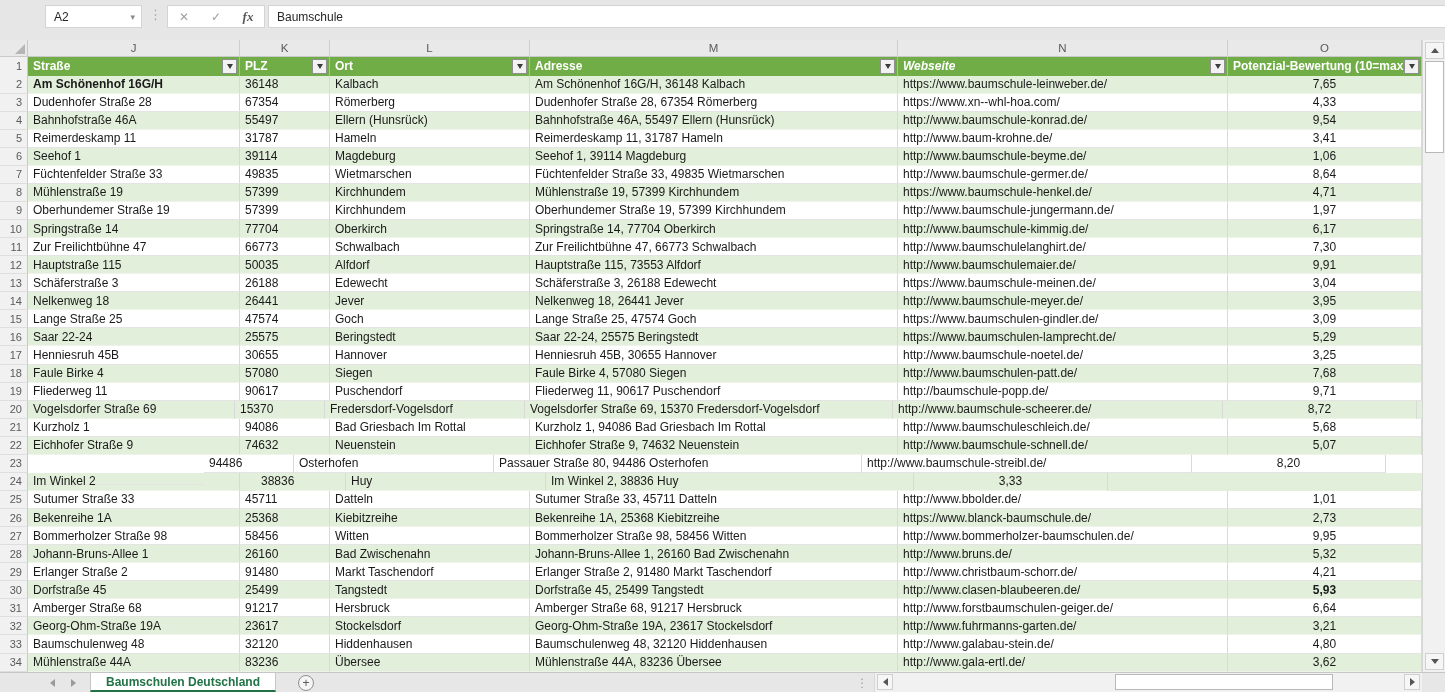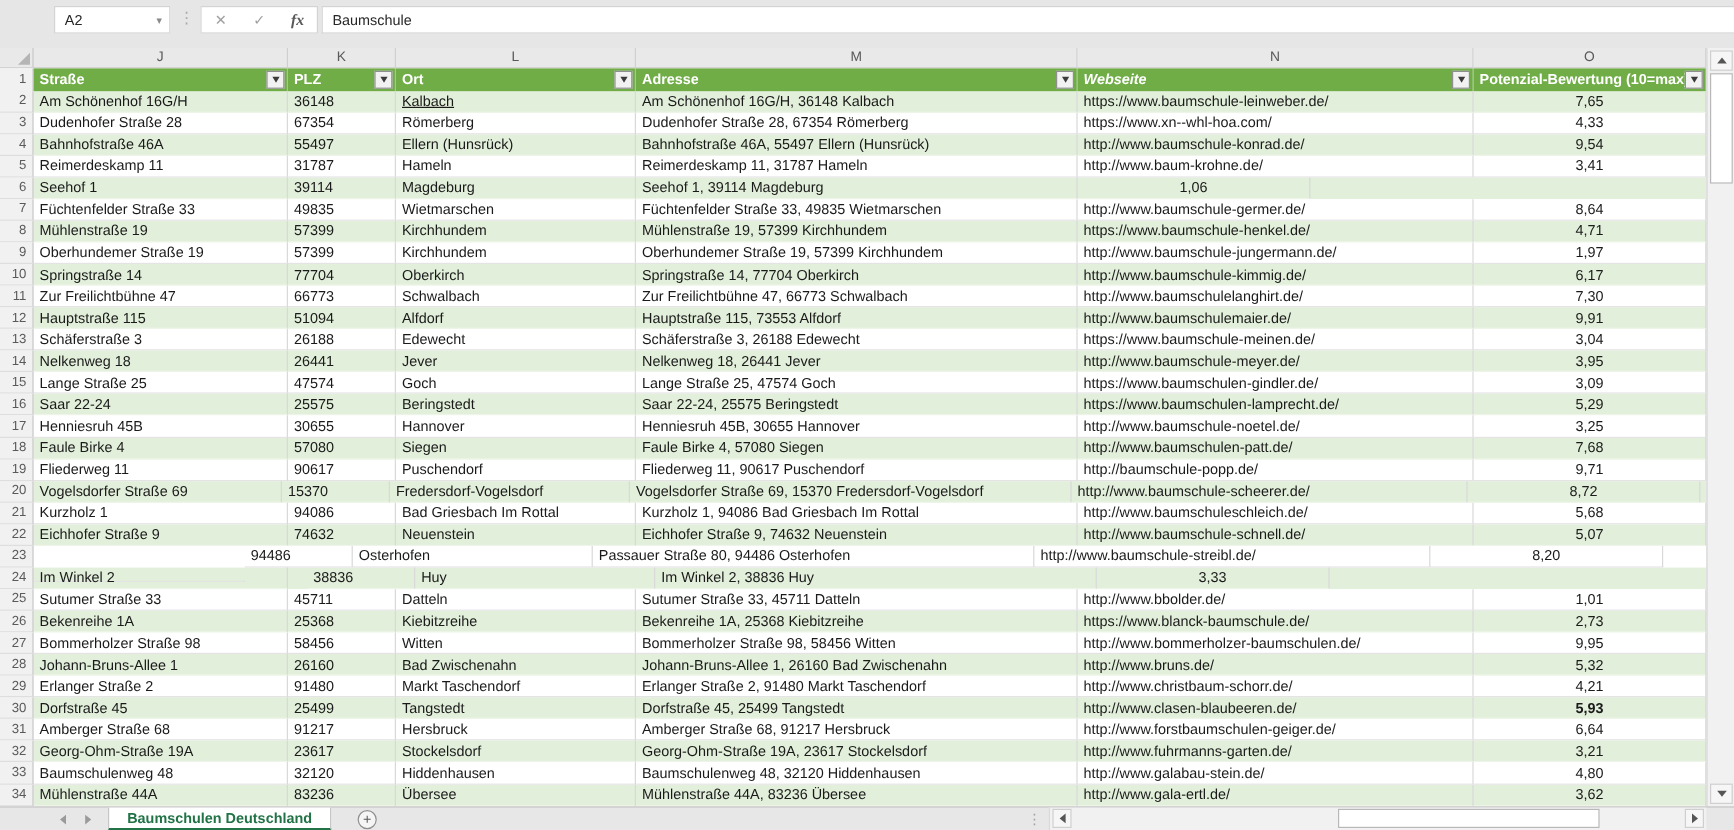--- a/index.html
+++ b/index.html
@@ -182,23 +182,23 @@
         <div class="hcell" style="width: 194px;">
           <span style="overflow: hidden;">Potenzial-Bewertung (10=max)</span>
           <span class="filter-btn">
             <i class="farrow"></i>
           </span>
         </div>
       </div>
     <div id="rows">
         <div class="drow band">
           <div class="rn">2</div>
-          <div class="dcell" style="width: 212px;">Am Schönenhof 16G/H</div>
+          <div class="dcell" style="width: 212px; font-weight: bold;">Am Schönenhof 16G/H</div>
           <div class="dcell" style="width: 90px;">36148</div>
-          <div class="dcell" style="width: 200px; text-decoration: underline;">Kalbach</div>
+          <div class="dcell" style="width: 200px;">Kalbach</div>
           <div class="dcell" style="width: 368px;">Am Schönenhof 16G/H, 36148 Kalbach</div>
           <div class="dcell" style="width: 330px;">https://www.baumschule-leinweber.de/</div>
           <div class="dcell center" style="width: 194px;">7,65</div>
         </div>
         <div class="drow">
           <div class="rn">3</div>
           <div class="dcell" style="width: 212px;">Dudenhofer Straße 28</div>
           <div class="dcell" style="width: 90px;">67354</div>
           <div class="dcell" style="width: 200px;">Römerberg</div>
           <div class="dcell" style="width: 368px;">Dudenhofer Straße 28, 67354 Römerberg</div>
@@ -222,20 +222,21 @@
           <div class="dcell" style="width: 368px;">Reimerdeskamp 11, 31787 Hameln</div>
           <div class="dcell" style="width: 330px; text-align: right;">http://www.baum-krohne.de/</div>
           <div class="dcell center" style="width: 194px;">3,41</div>
         </div>
         <div class="drow band">
           <div class="rn">6</div>
           <div class="dcell" style="width: 212px;">Seehof 1</div>
           <div class="dcell" style="width: 90px;">39114</div>
           <div class="dcell" style="width: 200px;">Magdeburg</div>
           <div class="dcell" style="width: 368px;">Seehof 1, 39114 Magdeburg</div>
+          <div class="dcell" style="width: 330px;">http://www.baumschule-beyme.de/</div>
           <div class="dcell center" style="width: 194px;">1,06</div>
         </div>
         <div class="drow">
           <div class="rn">7</div>
           <div class="dcell" style="width: 212px;">Füchtenfelder Straße 33</div>
           <div class="dcell" style="width: 90px;">49835</div>
           <div class="dcell" style="width: 200px;">Wietmarschen</div>
           <div class="dcell" style="width: 368px;">Füchtenfelder Straße 33, 49835 Wietmarschen</div>
           <div class="dcell" style="width: 330px;">http://www.baumschule-germer.de/</div>
           <div class="dcell center" style="width: 194px;">8,64</div>
@@ -272,21 +273,21 @@
           <div class="dcell" style="width: 212px;">Zur Freilichtbühne 47</div>
           <div class="dcell" style="width: 90px;">66773</div>
           <div class="dcell" style="width: 200px;">Schwalbach</div>
           <div class="dcell" style="width: 368px;">Zur Freilichtbühne 47, 66773 Schwalbach</div>
           <div class="dcell" style="width: 330px;">http://www.baumschulelanghirt.de/</div>
           <div class="dcell center" style="width: 194px;">7,30</div>
         </div>
         <div class="drow band">
           <div class="rn">12</div>
           <div class="dcell" style="width: 212px;">Hauptstraße 115</div>
-          <div class="dcell" style="width: 90px;">51094</div>
+          <div class="dcell" style="width: 90px;">50035</div>
           <div class="dcell" style="width: 200px;">Alfdorf</div>
           <div class="dcell" style="width: 368px;">Hauptstraße 115, 73553 Alfdorf</div>
           <div class="dcell" style="width: 330px;">http://www.baumschulemaier.de/</div>
           <div class="dcell center" style="width: 194px;">9,91</div>
         </div>
         <div class="drow">
           <div class="rn">13</div>
           <div class="dcell" style="width: 212px;">Schäferstraße 3</div>
           <div class="dcell" style="width: 90px;">26188</div>
           <div class="dcell" style="width: 200px;">Edewecht</div>

